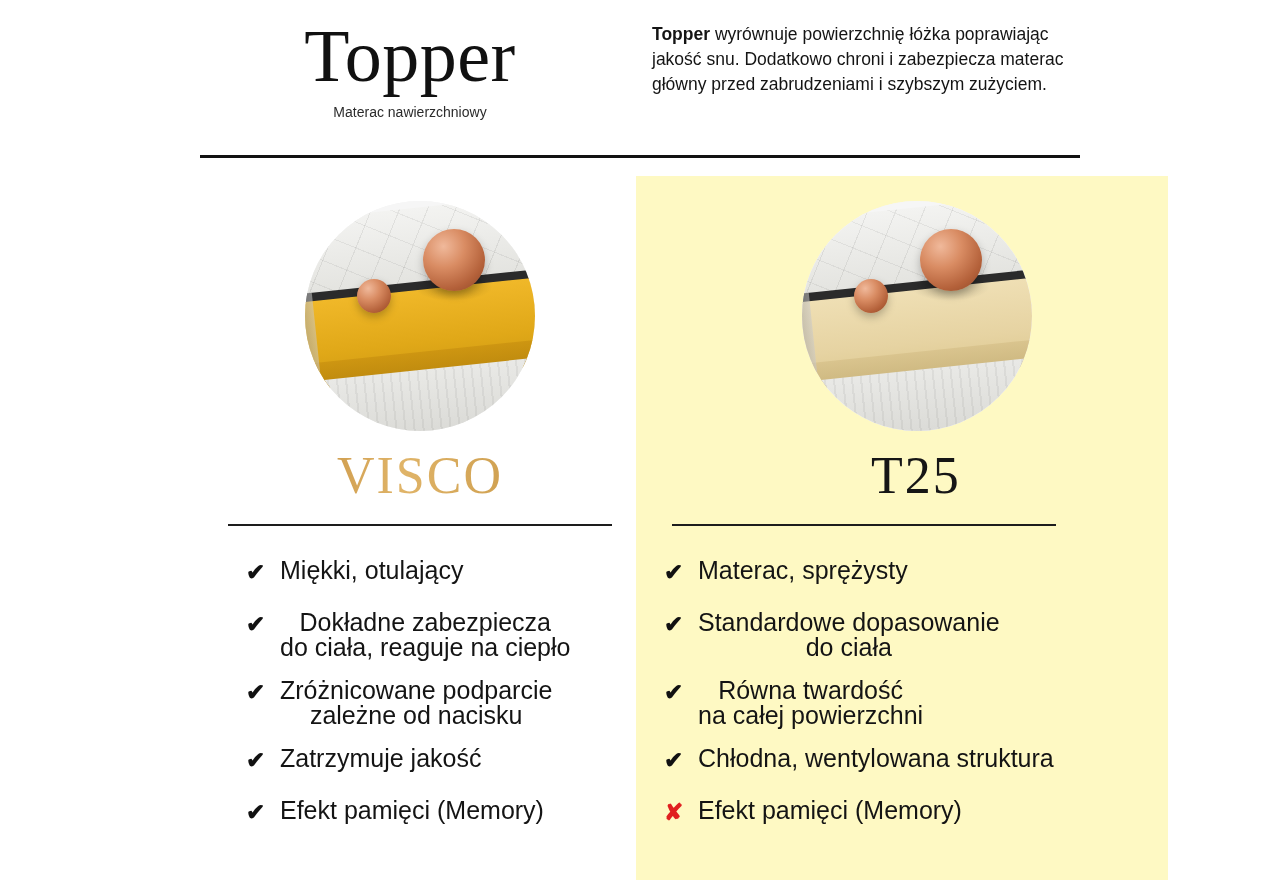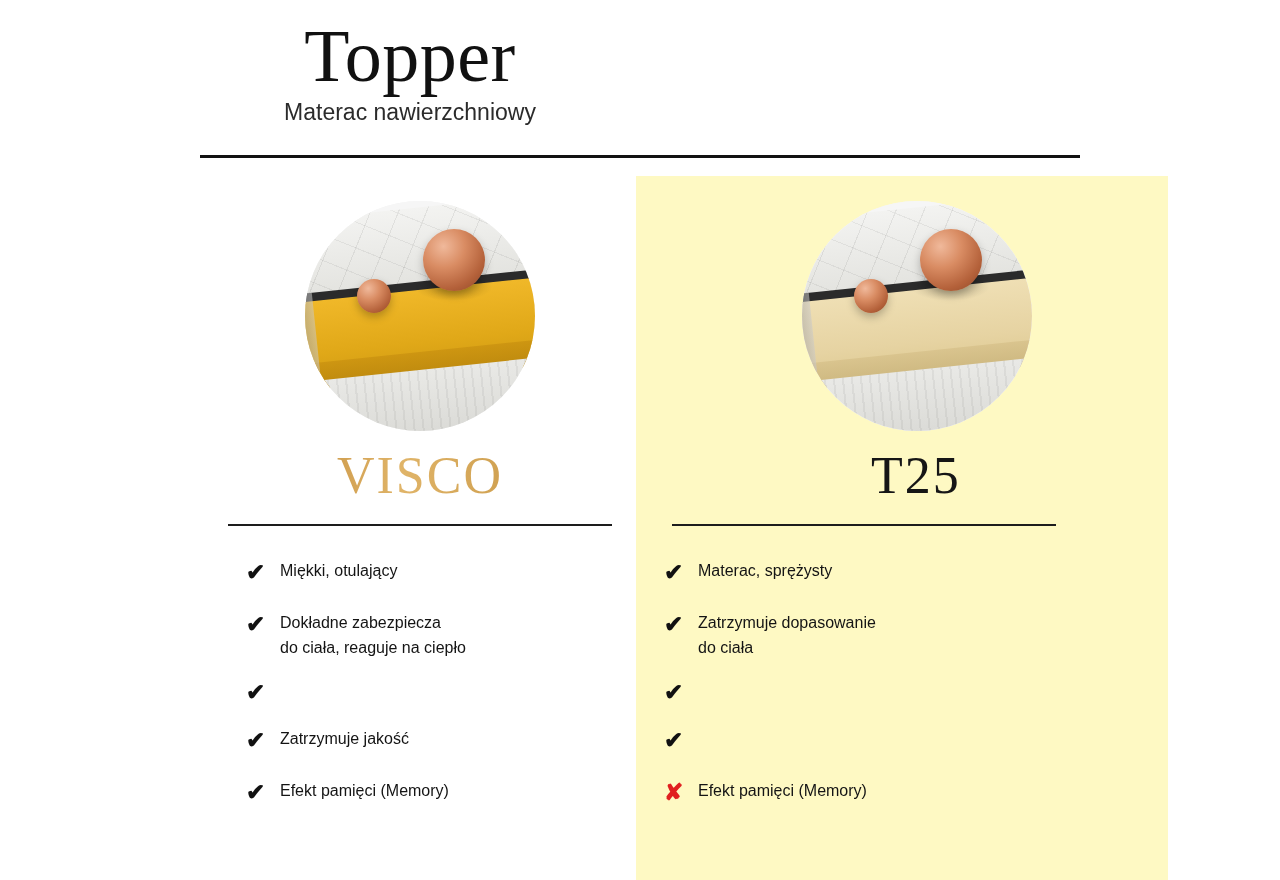--- a/index.html
+++ b/index.html
@@ -40,21 +40,21 @@
     font-family: "Liberation Serif", serif;
     font-size: 74px;
     line-height: 84px;
     font-weight: 400;
     letter-spacing: 0.5px;
     color: #111111;
     margin: 0;
   }
   .subtitle {
     font-family: "Liberation Sans", sans-serif;
-    font-size: 23px;
+    font-size: 14px;
     line-height: 24px;
     color: #2b2b2b;
     margin-top: 2px;
   }
   .intro {
     position: absolute;
     left: 652px;
     top: 22px;
     width: 420px;
     font-size: 17.5px;
@@ -268,36 +268,41 @@
     font-size: 23px;
     line-height: 27px;
     color: #111111;
     font-weight: 700;
     padding-top: 1px;
   }
   .feat .mark.cross {
     color: #e01f1f;
   }
   .feat .txt {
-    font-size: 16px;
+    font-size: 25px;
     line-height: 25px;
     color: #141414;
     white-space: pre-line;
+    text-align: center;
   }
   .feat.two-line { margin-bottom: 18px; }
 </style>
 </head>
 <body>
 
 <div class="page">
 
   <div class="header">
     <div class="title-block">
       <div class="main-title">Topper</div>
       <div class="subtitle">Materac nawierzchniowy</div>
+    </div>
+    <div class="intro">
+      <b>Topper</b><span> wyrównuje powierzchnię łóżka poprawiając jakość snu.
+Dodatkowo chroni i zabezpiecza materac główny przed zabrudzeniami i szybszym zużyciem.</span>
     </div>
   </div>
 
   <div class="top-rule"></div>
 
   <div class="columns">
 
     <div class="col col-left left">
       <div class="img-circle">
         <div class="mat">
@@ -321,20 +326,22 @@
           <span class="mark">✔</span>
           <span class="txt">Miękki, otulający</span>
         </div>
         <div class="feat two-line">
           <span class="mark">✔</span>
           <span class="txt">Dokładne zabezpiecza
 do ciała, reaguje na ciepło</span>
         </div>
         <div class="feat two-line">
           <span class="mark">✔</span>
+          <span class="txt">Zróżnicowane podparcie
+zależne od nacisku</span>
         </div>
         <div class="feat">
           <span class="mark">✔</span>
           <span class="txt">Zatrzymuje jakość</span>
         </div>
         <div class="feat">
           <span class="mark">✔</span>
           <span class="txt">Efekt pamięci (Memory)</span>
         </div>
       </div>
@@ -358,28 +365,31 @@
       <div class="prod-name">T25</div>
       <div class="name-rule"></div>
 
       <div class="features">
         <div class="feat">
           <span class="mark">✔</span>
           <span class="txt">Materac, sprężysty</span>
         </div>
         <div class="feat two-line">
           <span class="mark">✔</span>
-          <span class="txt">Zatrzymuje dopasowanie
+          <span class="txt">Standardowe dopasowanie
 do ciała</span>
         </div>
         <div class="feat two-line">
           <span class="mark">✔</span>
-        </div>
-        <div class="feat">
-          <span class="mark">✔</span>
+          <span class="txt">Równa twardość
+na całej powierzchni</span>
+        </div>
+        <div class="feat">
+          <span class="mark">✔</span>
+          <span class="txt">Chłodna, wentylowana struktura</span>
         </div>
         <div class="feat">
           <span class="mark cross">✘</span>
           <span class="txt">Efekt pamięci (Memory)</span>
         </div>
       </div>
     </div>
 
   </div>
 </div>

